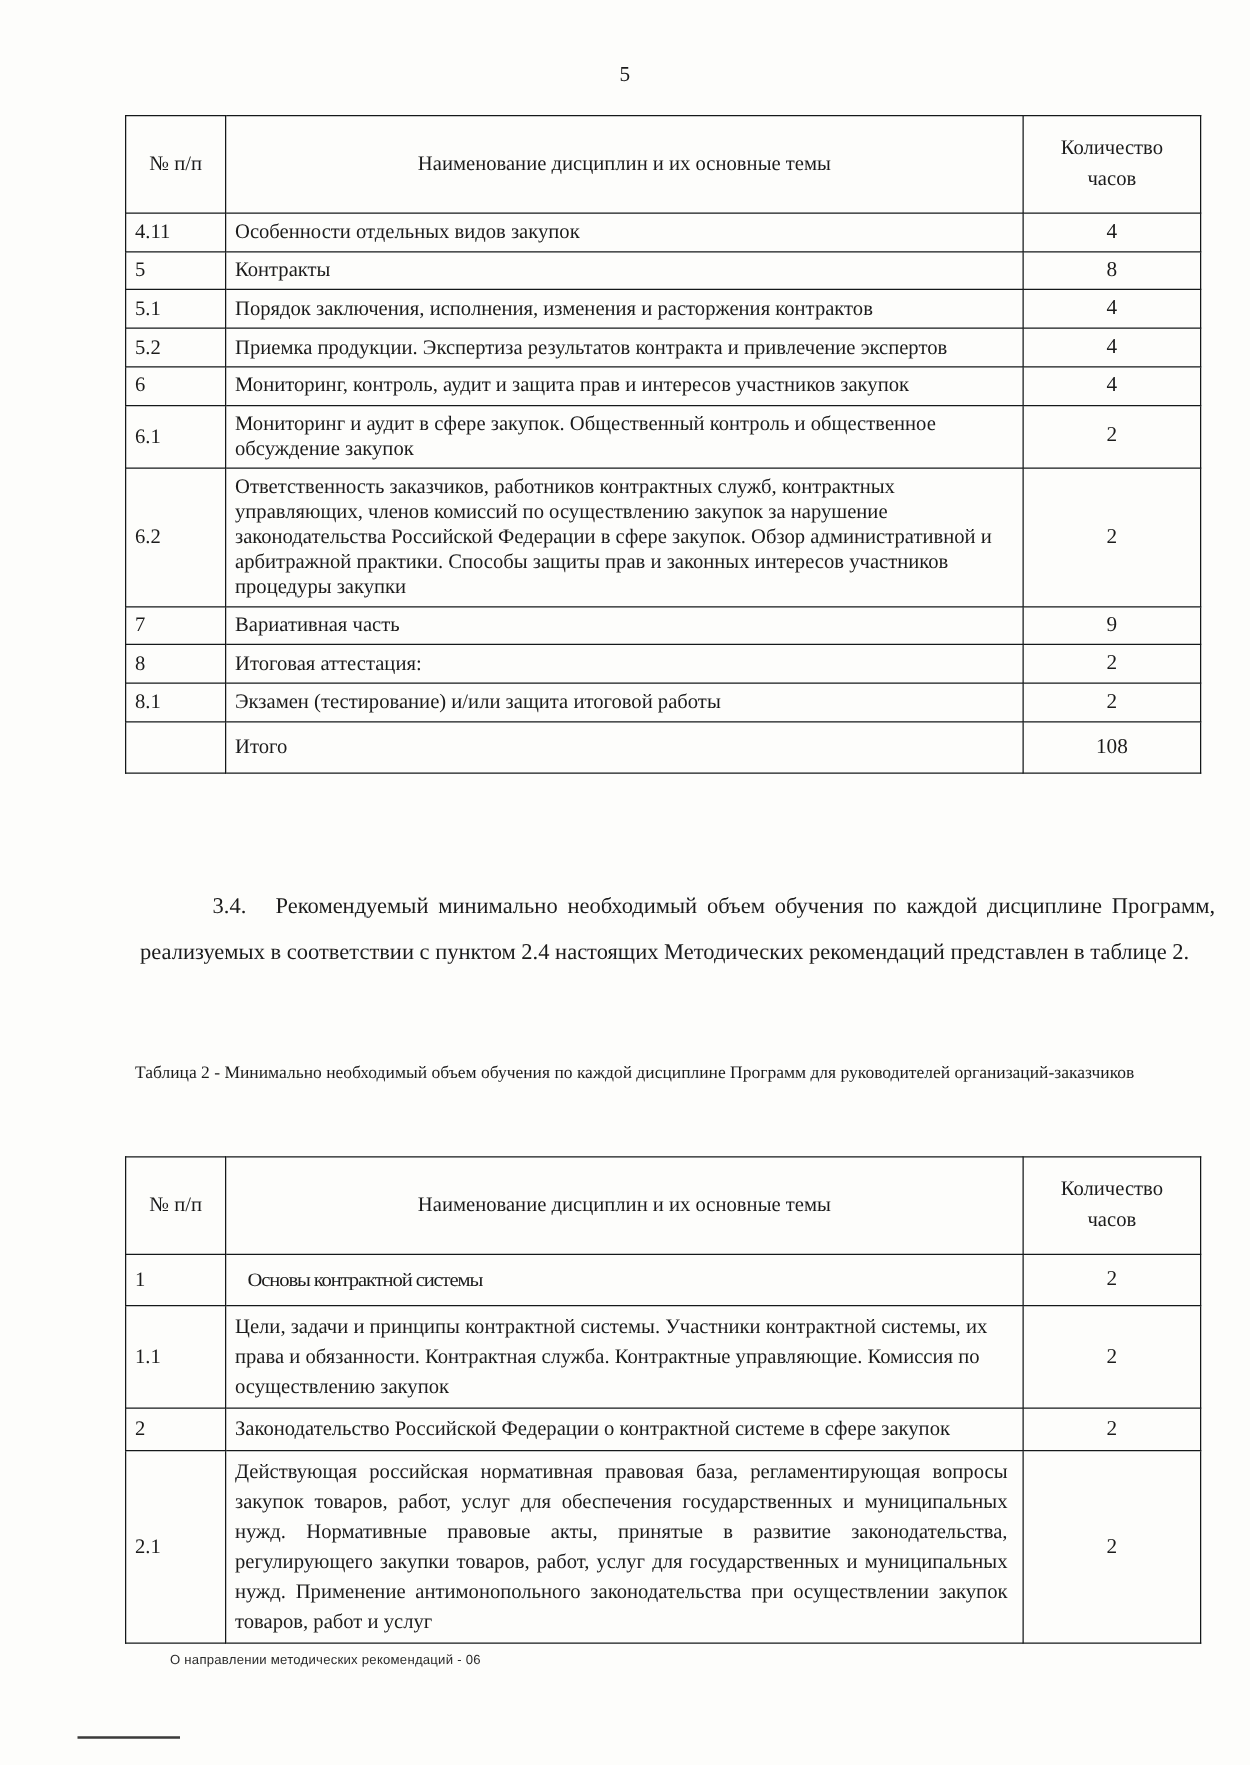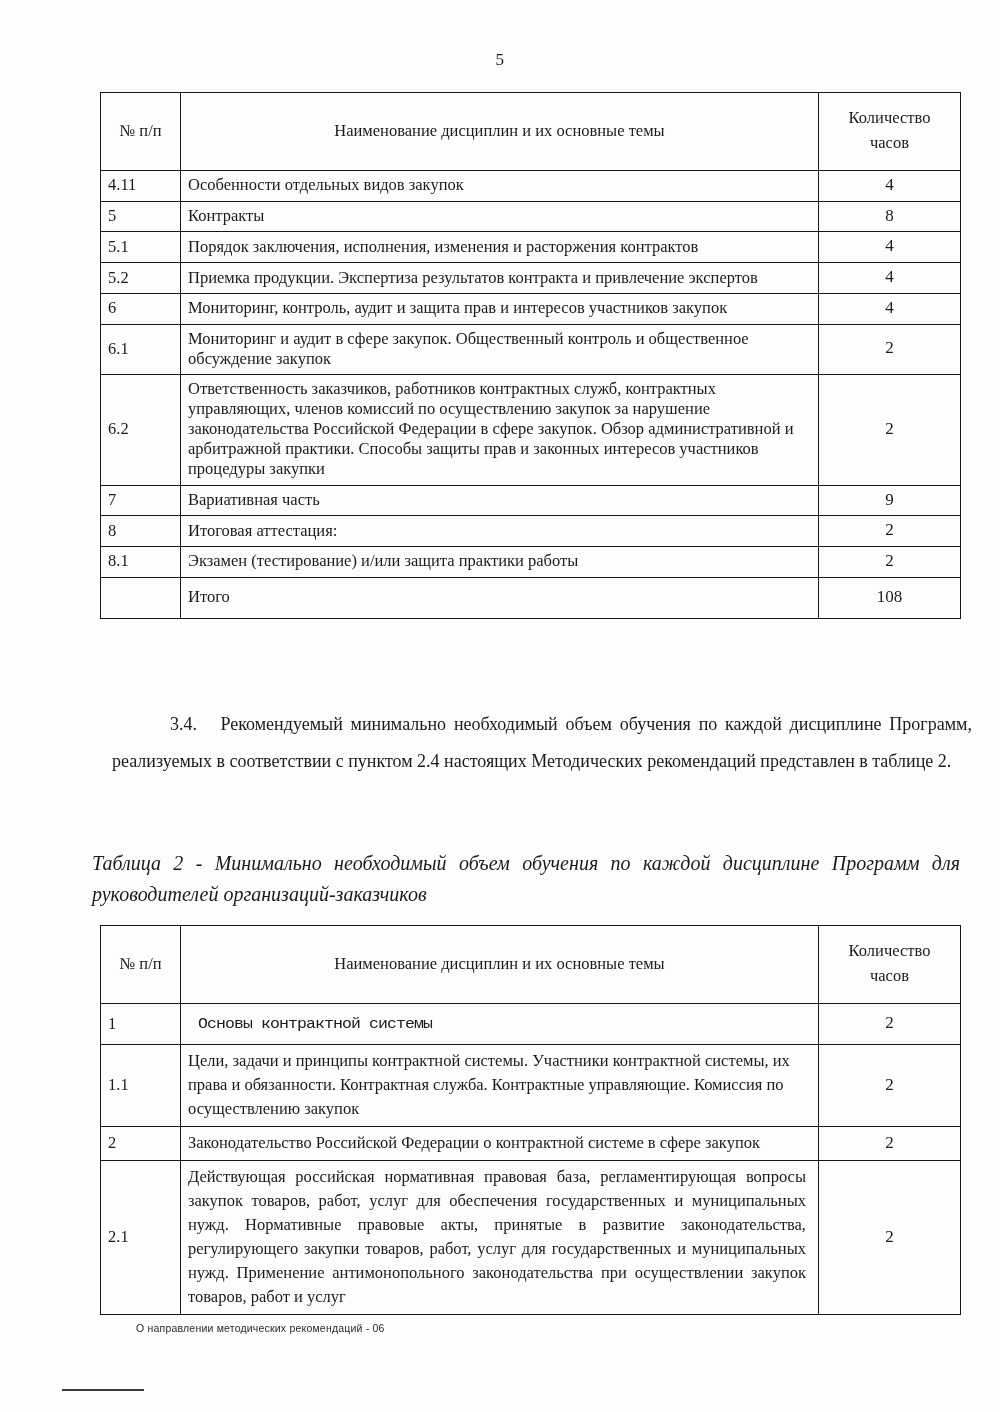--- a/index.html
+++ b/index.html
@@ -91,27 +91,26 @@
     line-height: 2.05;
     text-align: justify;
     text-align-last: left;
   }
   #para-34 { top: 706px; }
   #para-34 .indent { display: inline-block; width: 58px; }
 
   .caption {
     position: absolute;
     width: 868px;
-    left: 92px;
+    left: 108px;
     top: 848px;
-    font-size: 20px;
+    font-size: 14px;
     line-height: 1.55;
     text-align: justify;
     text-align-last: left;
-    font-style: italic;
   }
 
   .footer-note {
     position: absolute;
     left: 100px;
     top: 1322px;
     font-size: 10.5px;
     color: #2a2a2a;
     font-family: "Liberation Sans", sans-serif;
     letter-spacing: 0.2px;
@@ -197,21 +196,21 @@
           <td class="cell-name">Вариативная часть</td>
           <td class="cell-hours">9</td>
         </tr>
         <tr>
           <td class="cell-num">8</td>
           <td class="cell-name">Итоговая аттестация:</td>
           <td class="cell-hours">2</td>
         </tr>
         <tr>
           <td class="cell-num">8.1</td>
-          <td class="cell-name">Экзамен (тестирование) и/или защита практики работы</td>
+          <td class="cell-name">Экзамен (тестирование) и/или защита итоговой работы</td>
           <td class="cell-hours">2</td>
         </tr>
         <tr>
           <td class="cell-num"></td>
           <td class="cell-name" style="padding-top:9px;padding-bottom:11px;margin-left:14px;">Итого</td>
           <td class="cell-hours">108</td>
         </tr>
       </tbody>
     </table>
   </div>
@@ -235,21 +234,21 @@
           <th class="hdr-cell">Наименование дисциплин и их основные темы</th>
           <th class="hdr-cell">
             <div>Количество</div>
             <div>часов</div>
           </th>
         </tr>
       </thead>
       <tbody>
         <tr>
           <td class="cell-num">1</td>
-          <td class="cell-name" style="padding-top:10px;padding-bottom:10px;font-family:Liberation Mono, monospace;">
+          <td class="cell-name" style="padding-top:10px;padding-bottom:10px;">
             <span class="cell-name condensed">Основы контрактной системы</span>
           </td>
           <td class="cell-hours">2</td>
         </tr>
         <tr>
           <td class="cell-num">1.1</td>
           <td class="cell-name" style="line-height:1.46;margin-left:21px;">Цели, задачи и принципы контрактной системы. Участники контрактной системы, их права и обязанности. Контрактная служба. Контрактные управляющие. Комиссия по осуществлению закупок</td>
           <td class="cell-hours">2</td>
         </tr>
         <tr>

